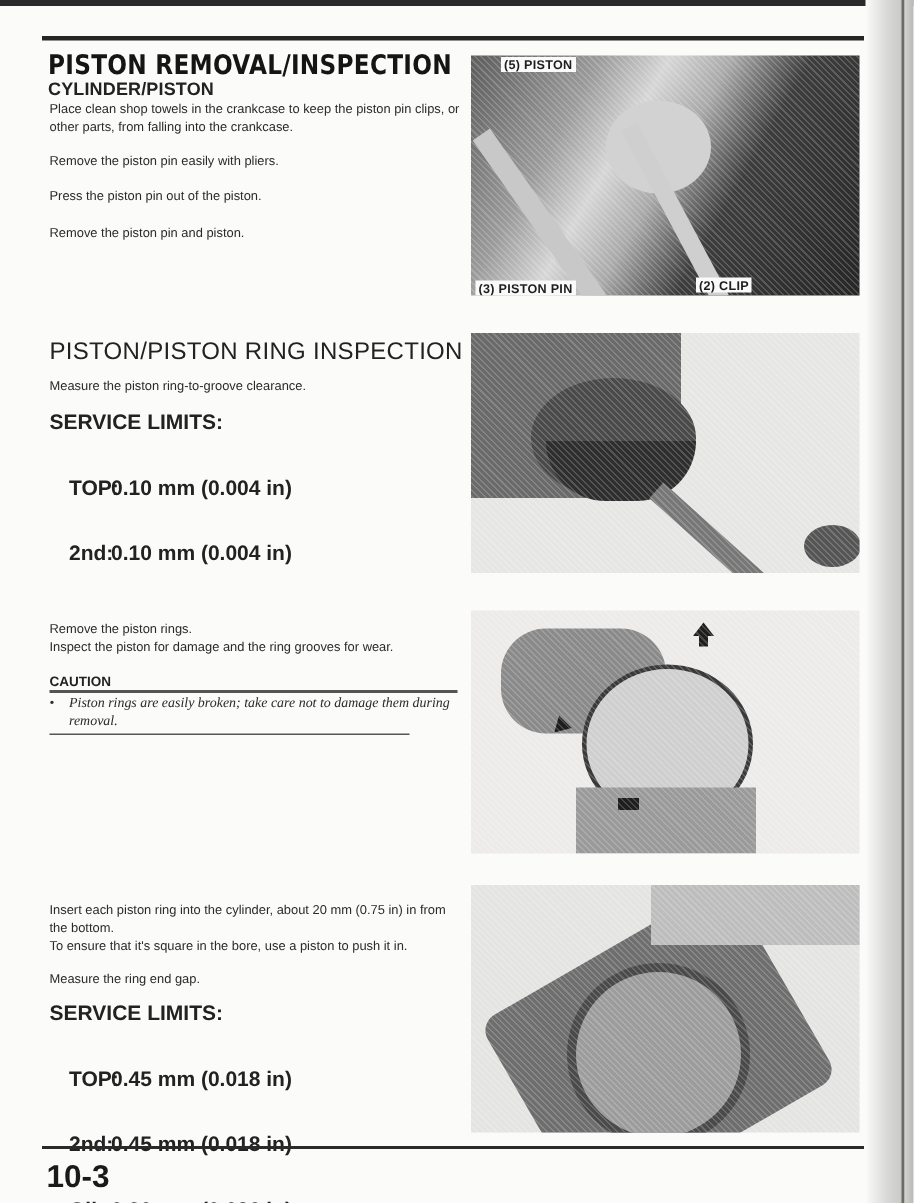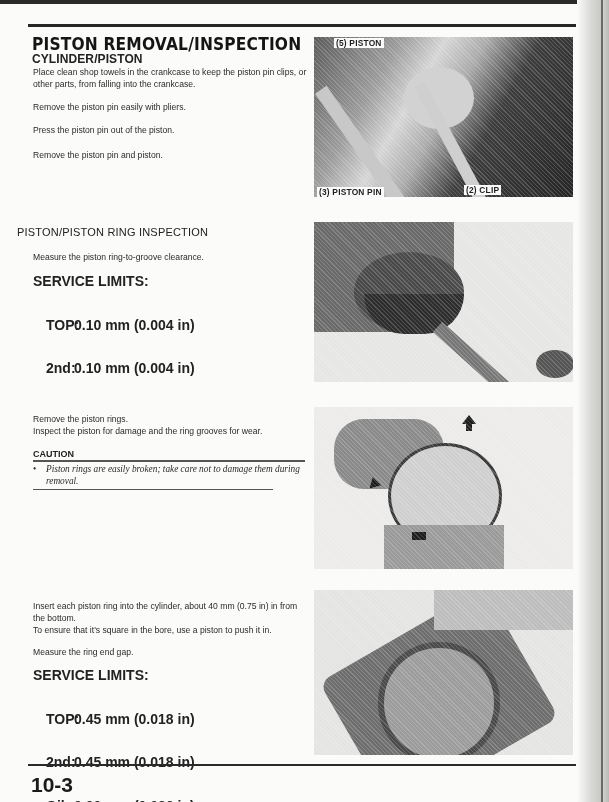--- a/index.html
+++ b/index.html
@@ -15,21 +15,21 @@
     font-size:12px; font-weight:bold; letter-spacing:0.1px; color:#222;margin-top:44px;
   }
   .header-rule { position:absolute; left:28px; top:24px; width:548px; height:3px; background:#262626; }
   .page-title {
     position:absolute; left:32px; top:33px;
     font-family:"DejaVu Sans", sans-serif; font-weight:bold;
     font-size:18px; transform:scaleX(0.86); transform-origin:left top;
     color:#151515; letter-spacing:0.2px;
   }
   .para { position:absolute; left:33px; font-size:8.6px; line-height:12px; color:#2a2a2a; width:275px; }
-  .sub-heading { position:absolute; left:17px; font-size:11px; color:#222; letter-spacing:0.2px; }
+  .sub-heading { position:absolute; left:33px; font-size:16px; color:#222; letter-spacing:0.2px; }
   .limits { position:absolute; left:33px; font-size:14px; line-height:10.5px; color:#222; }
   .limits .lbl { font-weight:bold; }
   .limits .row { padding-left:13px; font-weight:bold;margin-top:33px; }
   .limits .row span { display:inline-block; }
   .limits .k { width:28px; }
   .caution-head { position:absolute; left:33px; top:449px; font-size:9px; font-weight:bold; color:#222; }
   .caution-rule { position:absolute; left:33px; height:1.5px; background:#555; }
   .caution-text {
     position:absolute; left:33px; top:463px; width:275px;
     font-family:"Liberation Serif", serif; font-style:italic;
@@ -114,21 +114,21 @@
   <div style="position:absolute;left:20px;top:12px;width:110px;height:70px;border-radius:30px;background:#8a8a8a;"></div>
   <div style="position:absolute;left:74px;top:36px;width:108px;height:100px;border-radius:50%;background:#cfcfcf;border:3px solid #3a3a3a;"></div>
   <div style="position:absolute;left:70px;top:118px;width:120px;height:44px;background:#9a9a9a;"></div>
   <div style="position:absolute;left:148px;top:8px;width:0;height:0;border-left:7px solid transparent;border-right:7px solid transparent;border-bottom:9px solid #1e1e1e;"></div>
   <div style="position:absolute;left:152px;top:16px;width:6px;height:8px;background:#1e1e1e;"></div>
   <div style="position:absolute;left:54px;top:70px;width:0;height:0;border-left:6px solid transparent;border-right:6px solid transparent;border-bottom:10px solid #1e1e1e;transform:rotate(-15deg);"></div>
   <div style="position:absolute;left:98px;top:125px;width:14px;height:8px;background:#1e1e1e;"></div>
   <div class="halftone"></div>
 </div>
 
-<div class="para" style="top:600px;">Insert each piston ring into the cylinder, about 40 mm (0.75 in) in from the bottom.</div>
+<div class="para" style="top:600px;">Insert each piston ring into the cylinder, about 20 mm (0.75 in) in from the bottom.</div>
 <div class="para" style="top:624px; width:290px;">To ensure that it's square in the bore, use a piston to push it in.</div>
 <div class="para" style="top:646px;">Measure the ring end gap.</div>
 <div class="limits" style="top:670px;">
   <div class="lbl">SERVICE LIMITS:</div>
   <div class="row"><span class="k">TOP:</span><span>0.45 mm (0.018 in)</span></div>
   <div class="row"><span class="k">2nd:</span><span>0.45 mm (0.018 in)</span></div>
   <div class="row"><span class="k">Oil:</span><span>0.90 mm (0.026 in)</span></div>
 </div>
 
 <div class="photo" style="left:314px; top:590px; width:259px; height:165px; background:#e4e4e2;">

